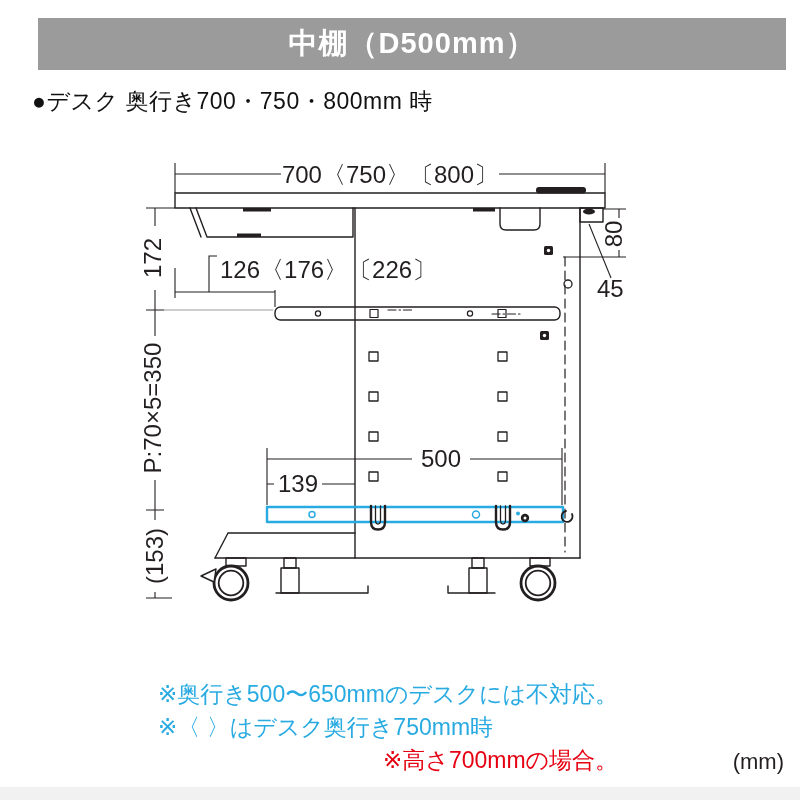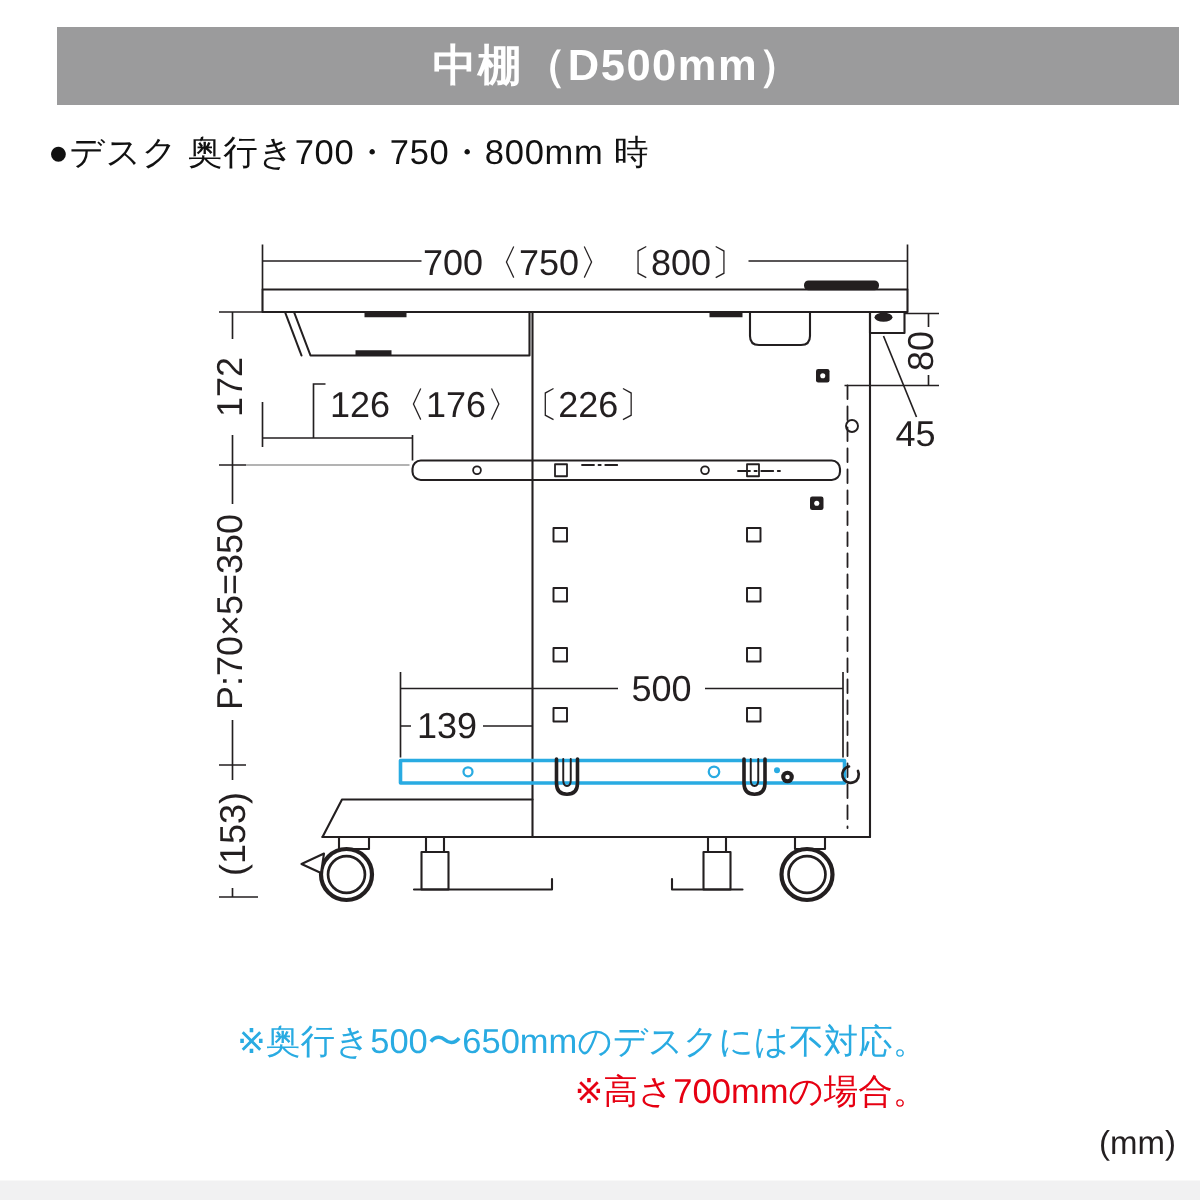--- a/index.html
+++ b/index.html
@@ -171,19 +171,20 @@
       <text x="441" y="467" text-anchor="middle">500</text>
       <text x="298" y="492" text-anchor="middle">139</text>
       <text x="622" y="234" text-anchor="middle" transform="rotate(-90 622 234)">80</text>
       <text x="597" y="297" text-anchor="start">45</text>
       <text x="163" y="556" text-anchor="middle" transform="rotate(-90 163 556)">(153)</text>
     </g>
   </svg>
 
   <div class="notes">
     <div class="note-blue">※奥行き500〜650mmのデスクには不対応。</div>
+    <div class="note-blue">※〈 〉はデスク奥行き750mm時</div>
     <div class="note-red">※高さ700mmの場合。</div>
   </div>
 
   <div class="unit">(mm)</div>
 
   <div class="footer-bar"></div>
 </div>
 
 </body></html>

